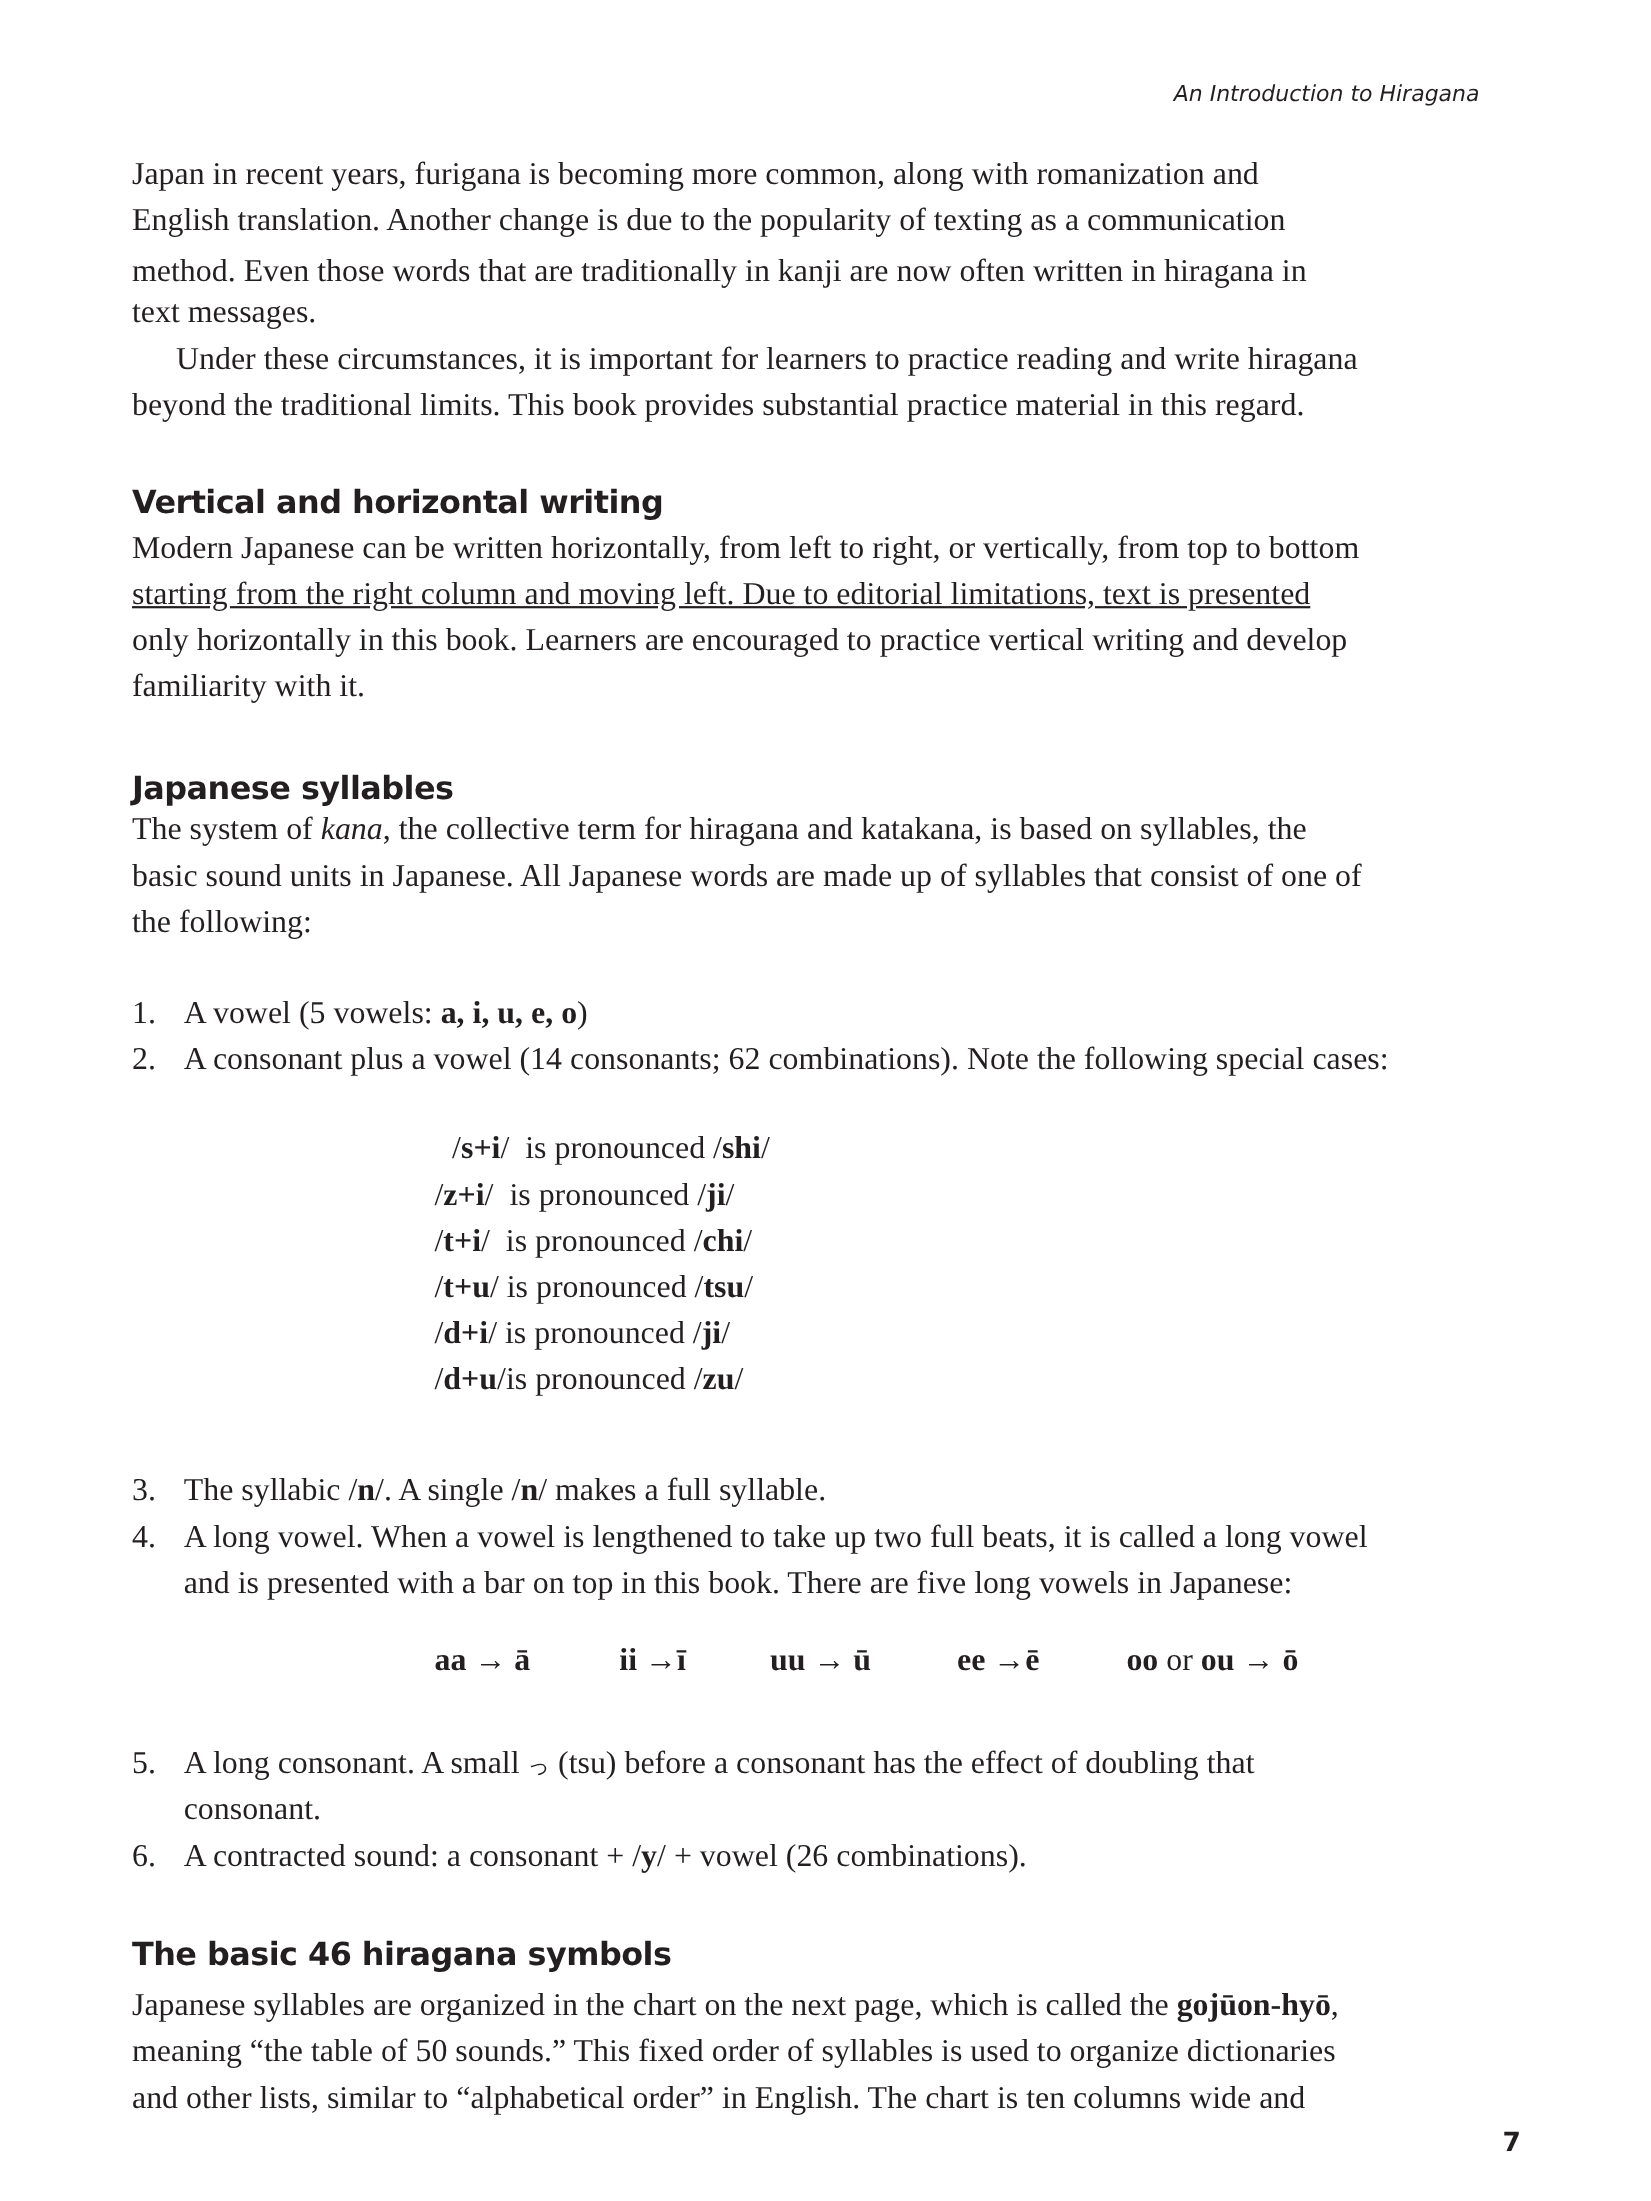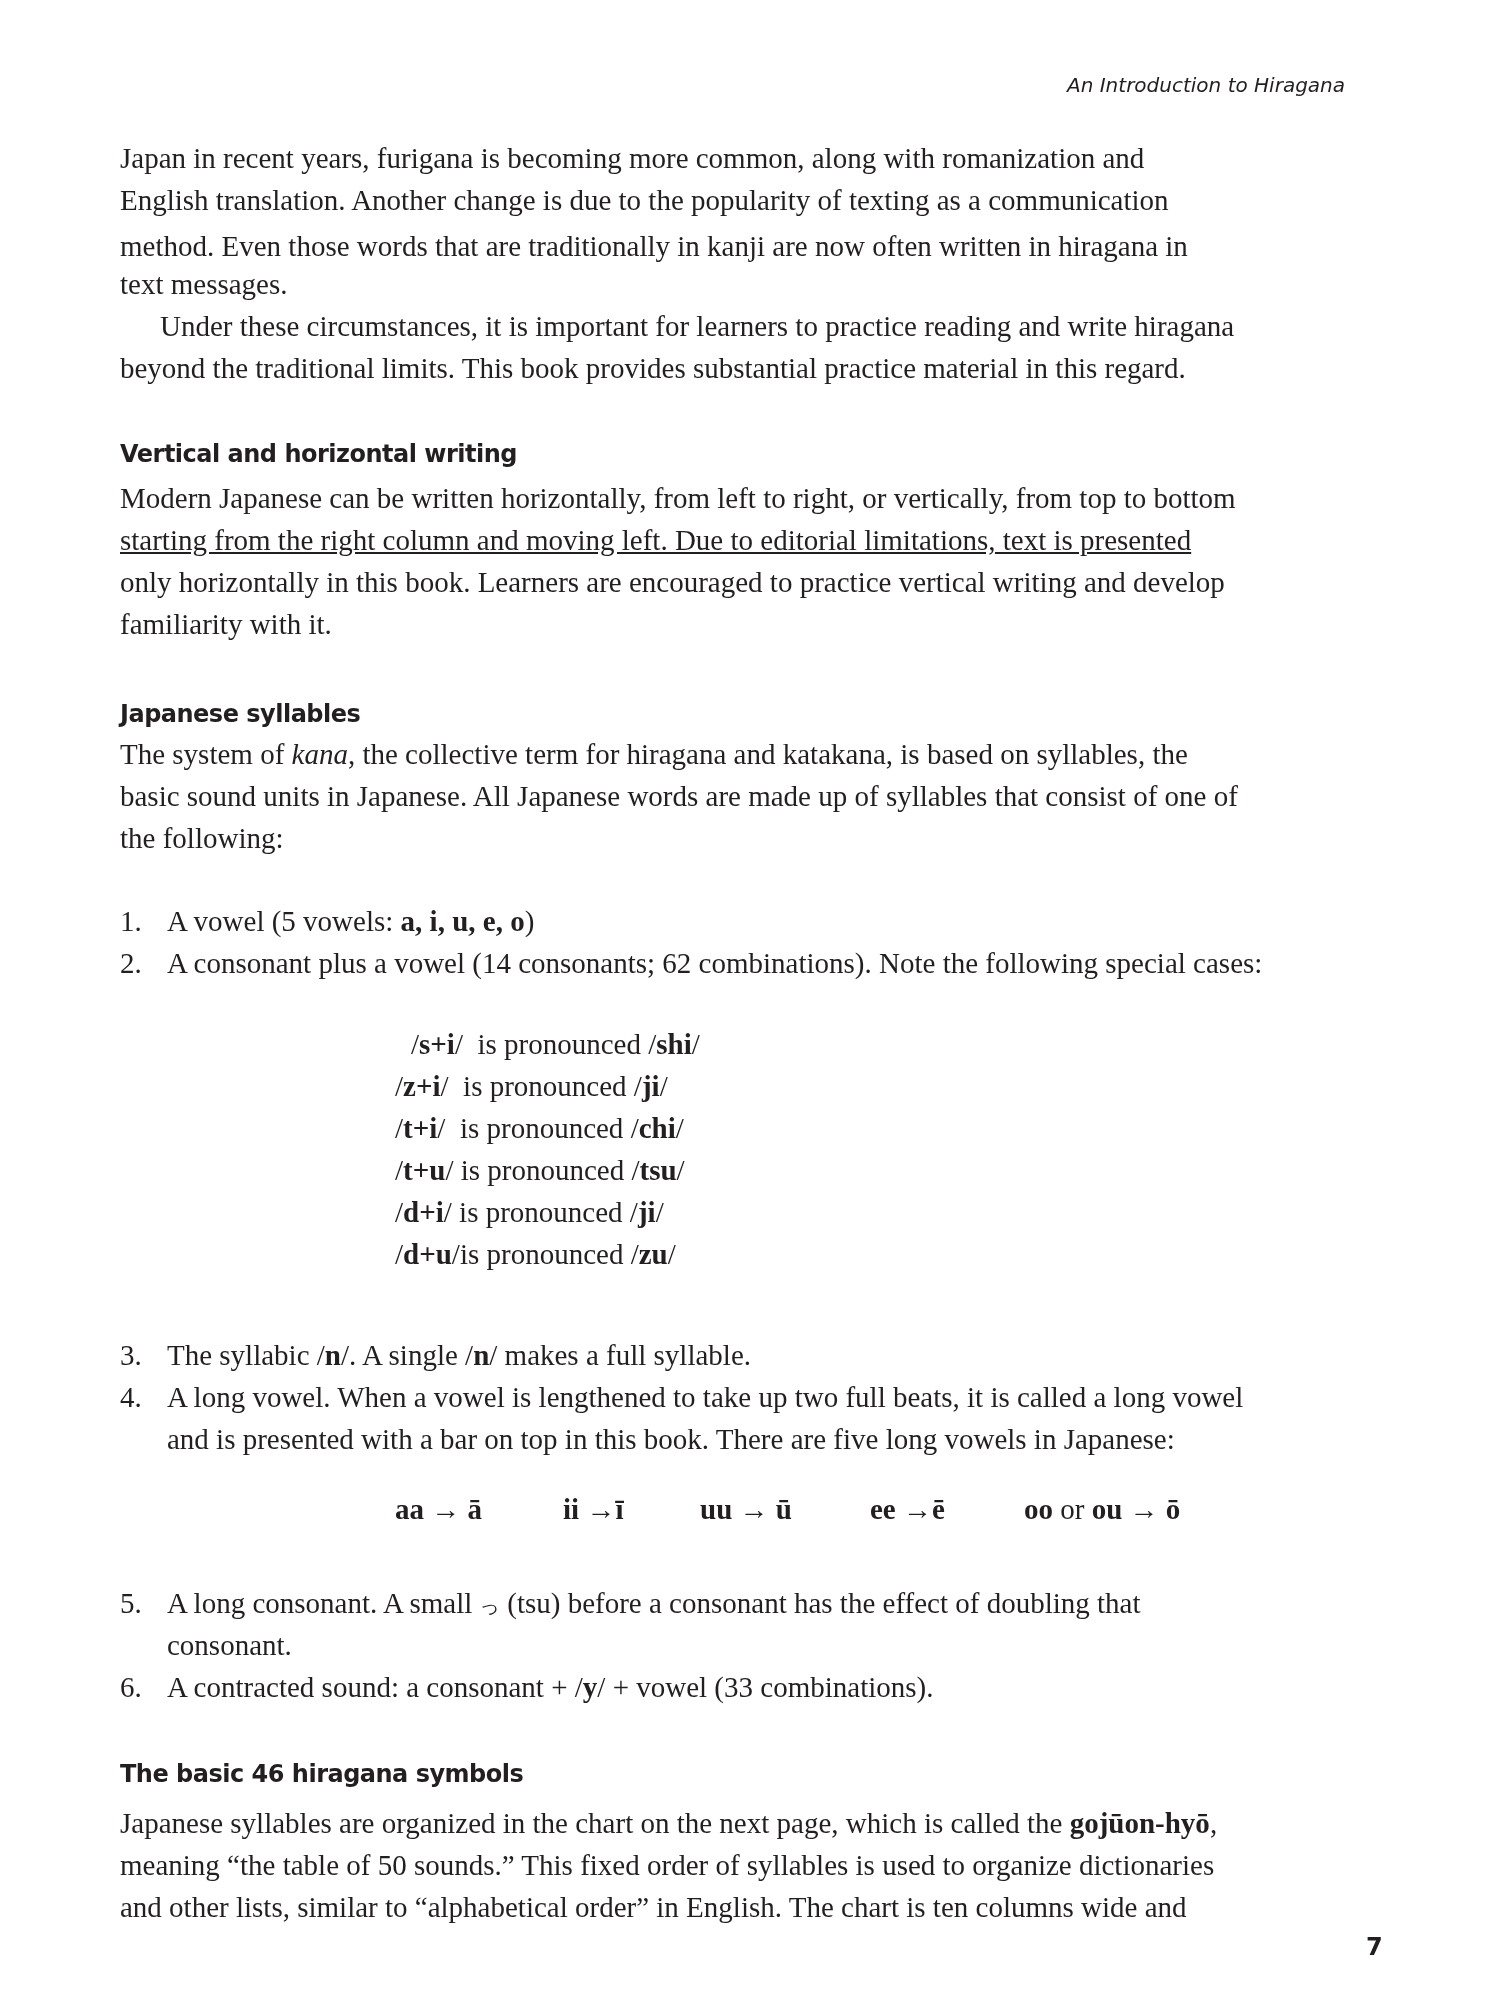--- a/index.html
+++ b/index.html
@@ -1,18 +1,18 @@
 <!DOCTYPE html>
 <html><head>
 <meta charset="utf-8">
 <style>
   html, body { margin:0; padding:0; background:#ffffff; }
   body { width:1501px; height:2001px; position:relative; overflow:hidden; color:#231f20; }
   .ln { position:absolute; white-space:nowrap; font-family:"Liberation Serif", serif; font-size:29px; line-height:1; }
-  .hd { position:absolute; white-space:nowrap; font-family:"DejaVu Sans", sans-serif; font-weight:bold; font-size:24px; line-height:1; letter-spacing:-0.5px; }
+  .hd { position:absolute; white-space:nowrap; font-family:"DejaVu Sans", sans-serif; font-weight:bold; font-size:29px; line-height:1; letter-spacing:-0.5px; }
   .hdr { position:absolute; white-space:nowrap; font-family:"DejaVu Sans", sans-serif; font-style:italic; font-size:20px; line-height:1; color:#231f20; }
   .pg { position:absolute; font-family:"DejaVu Sans", sans-serif; font-weight:bold; font-size:24px; line-height:1; }
   .num { position:absolute; white-space:nowrap; font-family:"Liberation Serif", serif; font-size:29px; line-height:1; }
   b { font-weight:bold; }
   i { font-style:italic; }
   .lv { position:absolute; white-space:nowrap; font-family:"Liberation Serif", serif; font-size:29px; line-height:1; }
   .tsu { font-size:20px; }
 </style>
 </head>
 <body>
@@ -90,21 +90,21 @@
     <div class="num" style="left:120px; top:1589px;">5.</div>
     <div class="ln" style="left:167px; top:1589px;">
       <span>A long consonant. A small </span> <span class="tsu">っ</span><span> (tsu) before a consonant has the effect of doubling that</span>
     </div>
     <div class="ln" style="left:167px; top:1631px;">consonant.</div>
   </div>
 
   <div>
     <div class="num" style="left:120px; top:1673px;">6.</div>
     <div class="ln" style="left:167px; top:1673px;">
-      <span>A contracted sound: a consonant + /</span><b>y</b><span>/ + vowel (33 combinations).</span>
+      <span>A contracted sound: a consonant + /</span><b>y</b><span>/ + vowel (26 combinations).</span>
     </div>
   </div>
 </div>
 
 <div>
   <div class="hd" style="left:120px; top:1762px;text-align:center;">The basic 46 hiragana symbols</div>
   <div class="ln" style="left:120px; top:1809px;">
     <span>Japanese syllables are organized in the chart on the next page, which is called the </span><b>gojūon-hyō</b><span>,</span>
   </div>
   <div class="ln" style="left:120px; top:1851px;">meaning “the table of 50 sounds.” This fixed order of syllables is used to organize dictionaries</div>

